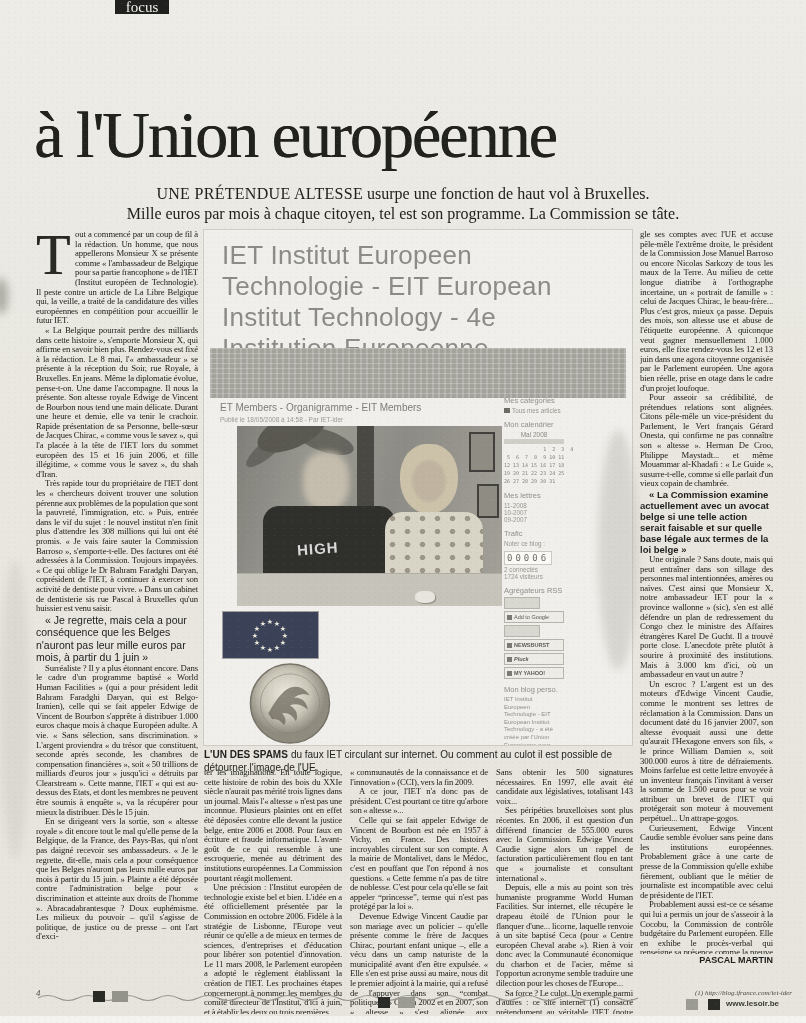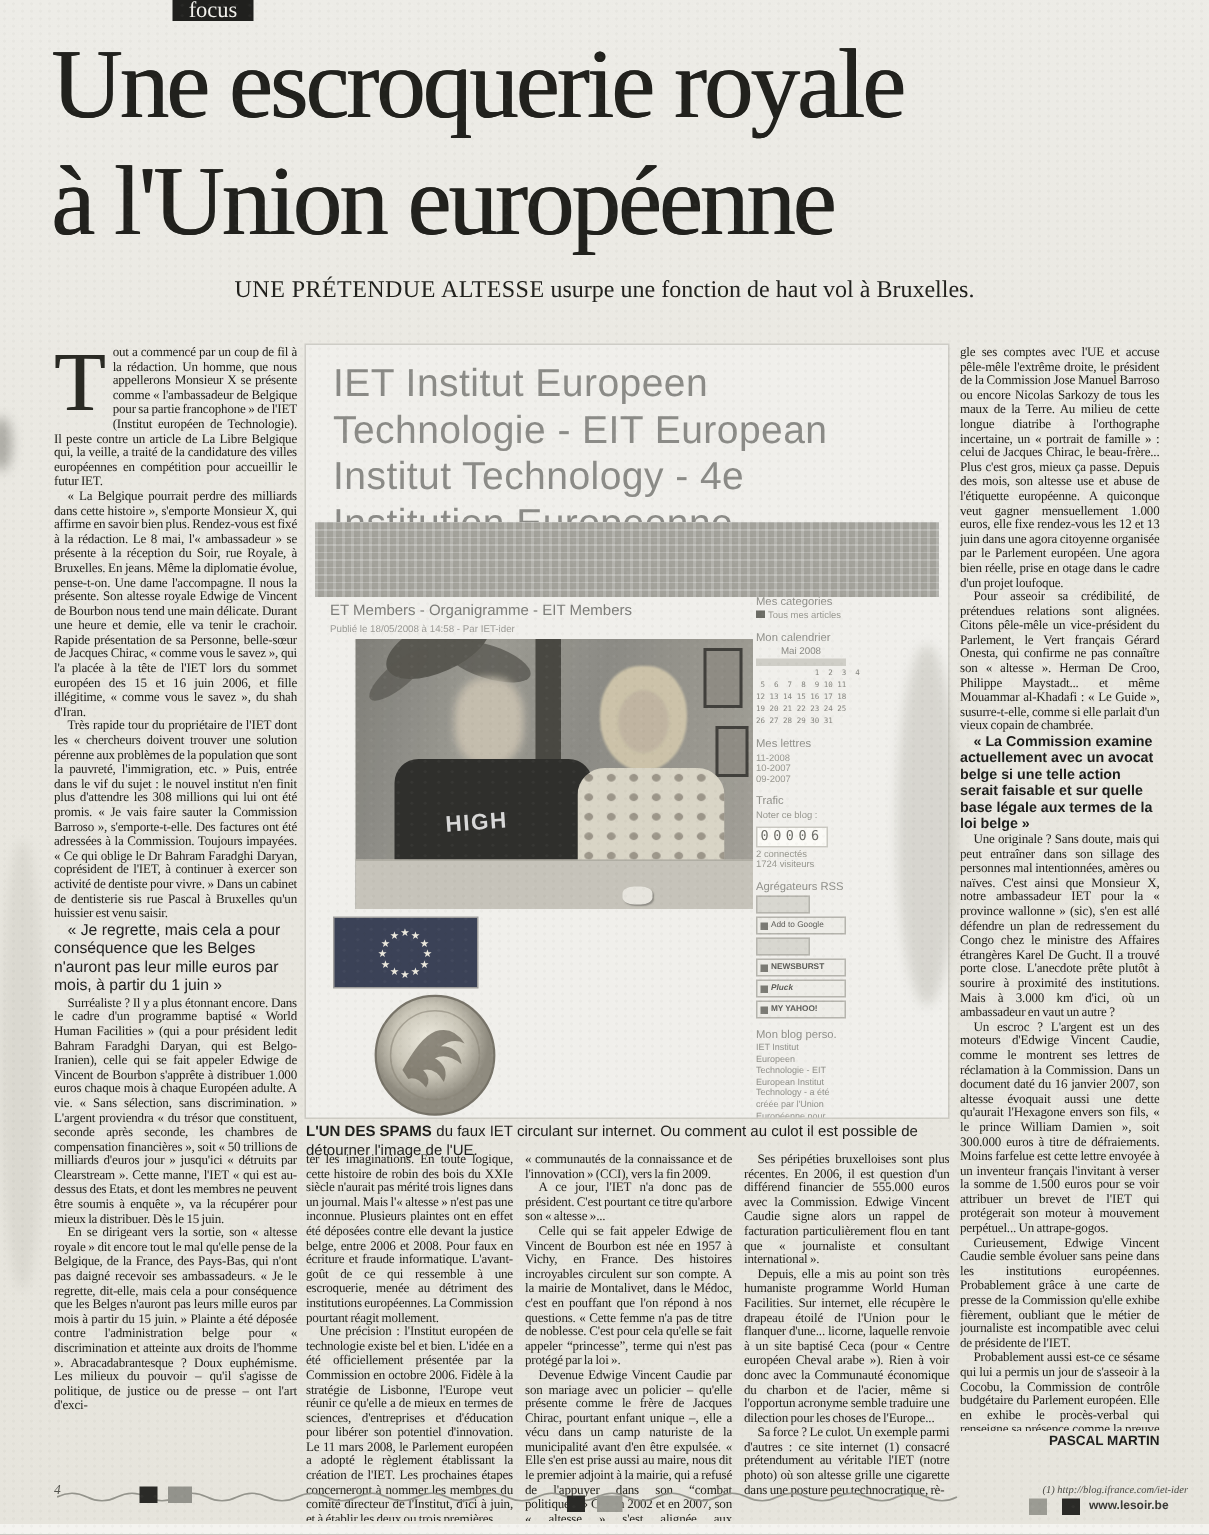--- a/index.html
+++ b/index.html
@@ -111,23 +111,24 @@
   .sitemark{position:absolute;left:726px;top:999px;font:bold 8px "Liberation Sans",sans-serif;color:#3a3a36;}
   .pagemark{position:absolute;left:36px;top:988px;font:italic 9px "Liberation Serif",serif;color:#55554f;}
   .bottom-edge{position:absolute;left:0;top:1016px;width:806px;height:7px;background:#f4f3ef;}
 </style>
 </head>
 <body>
 
 <div class="page">
 
   <div class="focus-tag"><span>focus</span></div>
-  <h1 class="headline"><span>Une escroquerie royale</span><br><span>à l'Union européenne</span></h1>
+  <h1 class="headline"><br><span>à l'Union européenne</span></h1>
   <p class="standfirst">
     <span class="lead">UNE PRÉTENDUE ALTESSE</span><span>usurpe une fonction de haut vol à Bruxelles.</span><br>
+    <span>Mille euros par mois à chaque citoyen, tel est son programme. La Commission se tâte.</span>
   </p>
 
   <div class="col col1">
     <p class="noind"><span class="dropcap">T</span><span>out a commencé par un coup de fil à la rédaction. Un homme, que nous appellerons Monsieur X se présente comme « l'ambassadeur de Belgique pour sa partie francophone » de l'IET (Institut européen de Technologie). Il peste contre un article de La Libre Belgique qui, la veille, a traité de la candidature des villes européennes en compétition pour accueillir le futur IET.</span></p>
     <p>« La Belgique pourrait perdre des milliards dans cette histoire », s'emporte Monsieur X, qui affirme en savoir bien plus. Rendez-vous est fixé à la rédaction. Le 8 mai, l'« ambassadeur » se présente à la réception du Soir, rue Royale, à Bruxelles. En jeans. Même la diplomatie évolue, pense-t-on. Une dame l'accompagne. Il nous la présente. Son altesse royale Edwige de Vincent de Bourbon nous tend une main délicate. Durant une heure et demie, elle va tenir le crachoir. Rapide présentation de sa Personne, belle-sœur de Jacques Chirac, « comme vous le savez », qui l'a placée à la tête de l'IET lors du sommet européen des 15 et 16 juin 2006, et fille illégitime, « comme vous le savez », du shah d'Iran.</p>
     <p>Très rapide tour du propriétaire de l'IET dont les « chercheurs doivent trouver une solution pérenne aux problèmes de la population que sont la pauvreté, l'immigration, etc. » Puis, entrée dans le vif du sujet : le nouvel institut n'en finit plus d'attendre les 308 millions qui lui ont été promis. « Je vais faire sauter la Commission Barroso », s'emporte-t-elle. Des factures ont été adressées à la Commission. Toujours impayées. « Ce qui oblige le Dr Bahram Faradghi Daryan, coprésident de l'IET, à continuer à exercer son activité de dentiste pour vivre. » Dans un cabinet de dentisterie sis rue Pascal à Bruxelles qu'un huissier est venu saisir.</p>
     <p class="pq1">« Je regrette, mais cela a pour conséquence que les Belges n'auront pas leur mille euros par mois, à partir du 1 juin »</p>
     <p>Surréaliste ? Il y a plus étonnant encore. Dans le cadre d'un programme baptisé « World Human Facilities » (qui a pour président ledit Bahram Faradghi Daryan, qui est Belgo-Iranien), celle qui se fait appeler Edwige de Vincent de Bourbon s'apprête à distribuer 1.000 euros chaque mois à chaque Européen adulte. A vie. « Sans sélection, sans discrimination. » L'argent proviendra « du trésor que constituent, seconde après seconde, les chambres de compensation financières », soit « 50 trillions de milliards d'euros jour » jusqu'ici « détruits par Clearstream ». Cette manne, l'IET « qui est au-dessus des Etats, et dont les membres ne peuvent être soumis à enquête », va la récupérer pour mieux la distribuer. Dès le 15 juin.</p>
     <p>En se dirigeant vers la sortie, son « altesse royale » dit encore tout le mal qu'elle pense de la Belgique, de la France, des Pays-Bas, qui n'ont pas daigné recevoir ses ambassadeurs. « Je le regrette, dit-elle, mais cela a pour conséquence que les Belges n'auront pas leurs mille euros par mois à partir du 15 juin. » Plainte a été déposée contre l'administration belge pour « discrimination et atteinte aux droits de l'homme ». Abracadabrantesque ? Doux euphémisme. Les milieux du pouvoir – qu'il s'agisse de politique, de justice ou de presse – ont l'art d'exci-</p>
   </div>
@@ -240,20 +241,21 @@
     <p class="noind">ter les imaginations. En toute logique, cette histoire de robin des bois du XXIe siècle n'aurait pas mérité trois lignes dans un journal. Mais l'« altesse » n'est pas une inconnue. Plusieurs plaintes ont en effet été déposées contre elle devant la justice belge, entre 2006 et 2008. Pour faux en écriture et fraude informatique. L'avant-goût de ce qui ressemble à une escroquerie, menée au détriment des institutions européennes. La Commission pourtant réagit mollement.</p>
     <p>Une précision : l'Institut européen de technologie existe bel et bien. L'idée en a été officiellement présentée par la Commission en octobre 2006. Fidèle à la stratégie de Lisbonne, l'Europe veut réunir ce qu'elle a de mieux en termes de sciences, d'entreprises et d'éducation pour libérer son potentiel d'innovation. Le 11 mars 2008, le Parlement européen a adopté le règlement établissant la création de l'IET. Les prochaines étapes concerneront à nommer les membres du comité directeur de l'Institut, d'ici à juin, et à établir les deux ou trois premières</p>
   </div>
   <div class="col under col3">
     <p class="noind">« communautés de la connaissance et de l'innovation » (CCI), vers la fin 2009.</p>
     <p>A ce jour, l'IET n'a donc pas de président. C'est pourtant ce titre qu'arbore son « altesse »...</p>
     <p>Celle qui se fait appeler Edwige de Vincent de Bourbon est née en 1957 à Vichy, en France. Des histoires incroyables circulent sur son compte. A la mairie de Montalivet, dans le Médoc, c'est en pouffant que l'on répond à nos questions. « Cette femme n'a pas de titre de noblesse. C'est pour cela qu'elle se fait appeler “princesse”, terme qui n'est pas protégé par la loi ».</p>
     <p>Devenue Edwige Vincent Caudie par son mariage avec un policier – qu'elle présente comme le frère de Jacques Chirac, pourtant enfant unique –, elle a vécu dans un camp naturiste de la municipalité avant d'en être expulsée. « Elle s'en est prise aussi au maire, nous dit le premier adjoint à la mairie, qui a refusé de l'appuyer dans son “combat politique”. » Car en 2002 et en 2007, son « altesse » s'est alignée aux présidentielles.</p>
   </div>
   <div class="col under col4">
+    <p class="noind">Sans obtenir les 500 signatures nécessaires. En 1997, elle avait été candidate aux législatives, totalisant 143 voix...</p>
     <p>Ses péripéties bruxelloises sont plus récentes. En 2006, il est question d'un différend financier de 555.000 euros avec la Commission. Edwige Vincent Caudie signe alors un rappel de facturation particulièrement flou en tant que « journaliste et consultant international ».</p>
     <p>Depuis, elle a mis au point son très humaniste programme World Human Facilities. Sur internet, elle récupère le drapeau étoilé de l'Union pour le flanquer d'une... licorne, laquelle renvoie à un site baptisé Ceca (pour « Centre européen Cheval arabe »). Rien à voir donc avec la Communauté économique du charbon et de l'acier, même si l'opportun acronyme semble traduire une dilection pour les choses de l'Europe...</p>
     <p>Sa force ? Le culot. Un exemple parmi d'autres : ce site internet (1) consacré prétendument au véritable l'IET (notre photo) où son altesse grille une cigarette dans une posture peu technocratique, rè-</p>
   </div>
 
   <div class="col col5">
     <p class="noind">gle ses comptes avec l'UE et accuse pêle-mêle l'extrême droite, le président de la Commission Jose Manuel Barroso ou encore Nicolas Sarkozy de tous les maux de la Terre. Au milieu de cette longue diatribe à l'orthographe incertaine, un « portrait de famille » : celui de Jacques Chirac, le beau-frère... Plus c'est gros, mieux ça passe. Depuis des mois, son altesse use et abuse de l'étiquette européenne. A quiconque veut gagner mensuellement 1.000 euros, elle fixe rendez-vous les 12 et 13 juin dans une agora citoyenne organisée par le Parlement européen. Une agora bien réelle, prise en otage dans le cadre d'un projet loufoque.</p>
     <p>Pour asseoir sa crédibilité, de prétendues relations sont alignées. Citons pêle-mêle un vice-président du Parlement, le Vert français Gérard Onesta, qui confirme ne pas connaître son « altesse ». Herman De Croo, Philippe Maystadt... et même Mouammar al-Khadafi : « Le Guide », susurre-t-elle, comme si elle parlait d'un vieux copain de chambrée.</p>
     <p class="pq2">« La Commission examine actuellement avec un avocat belge si une telle action serait faisable et sur quelle base légale aux termes de la loi belge »</p>
     <p>Une originale ? Sans doute, mais qui peut entraîner dans son sillage des personnes mal intentionnées, amères ou naïves. C'est ainsi que Monsieur X, notre ambassadeur IET pour la « province wallonne » (sic), s'en est allé défendre un plan de redressement du Congo chez le ministre des Affaires étrangères Karel De Gucht. Il a trouvé porte close. L'anecdote prête plutôt à sourire à proximité des institutions. Mais à 3.000 km d'ici, où un ambassadeur en vaut un autre ?</p>

